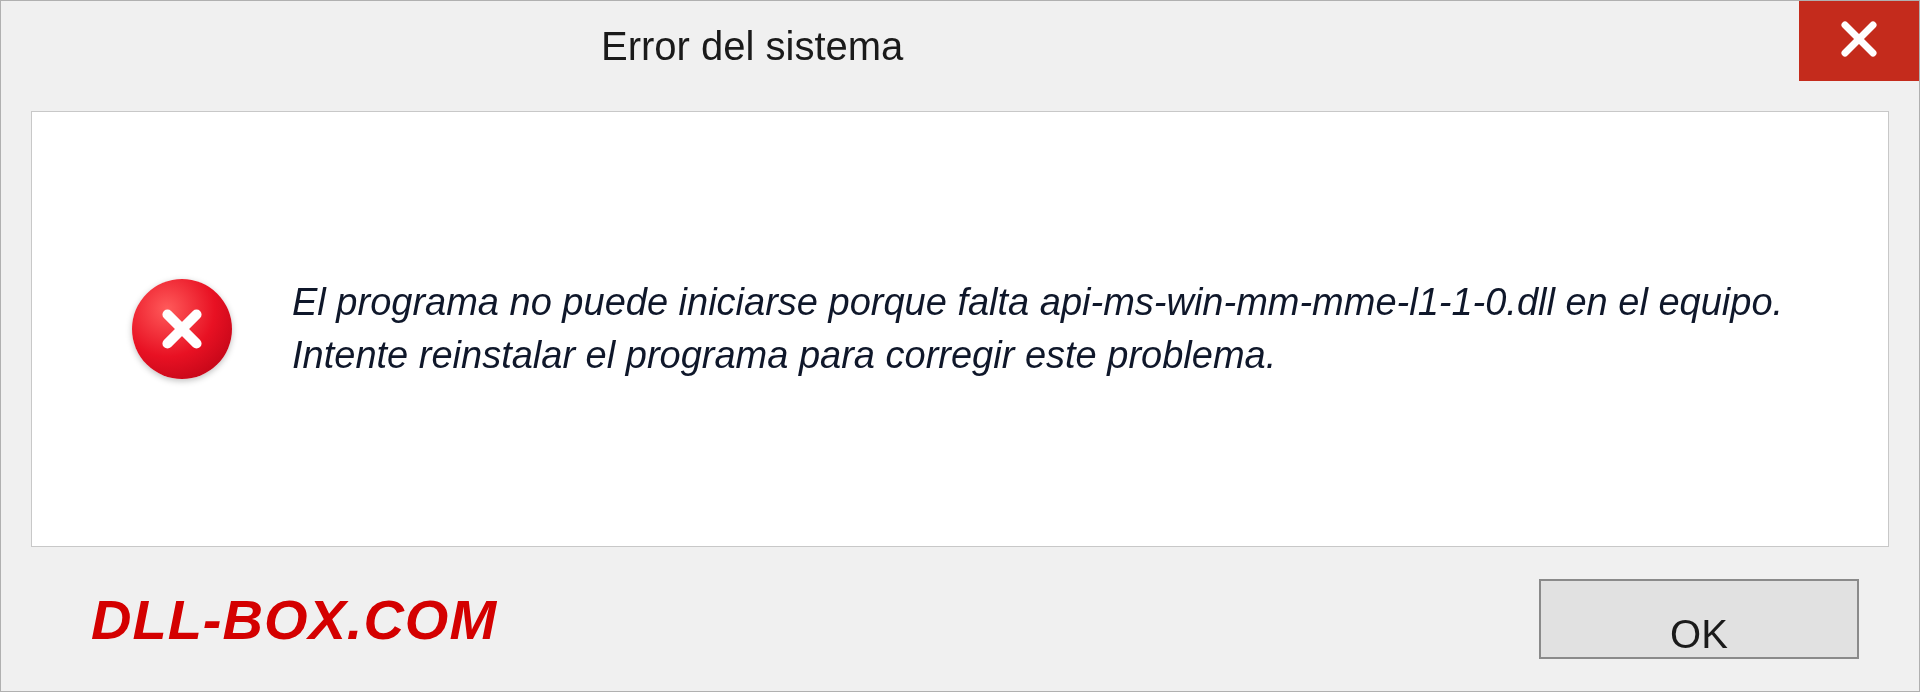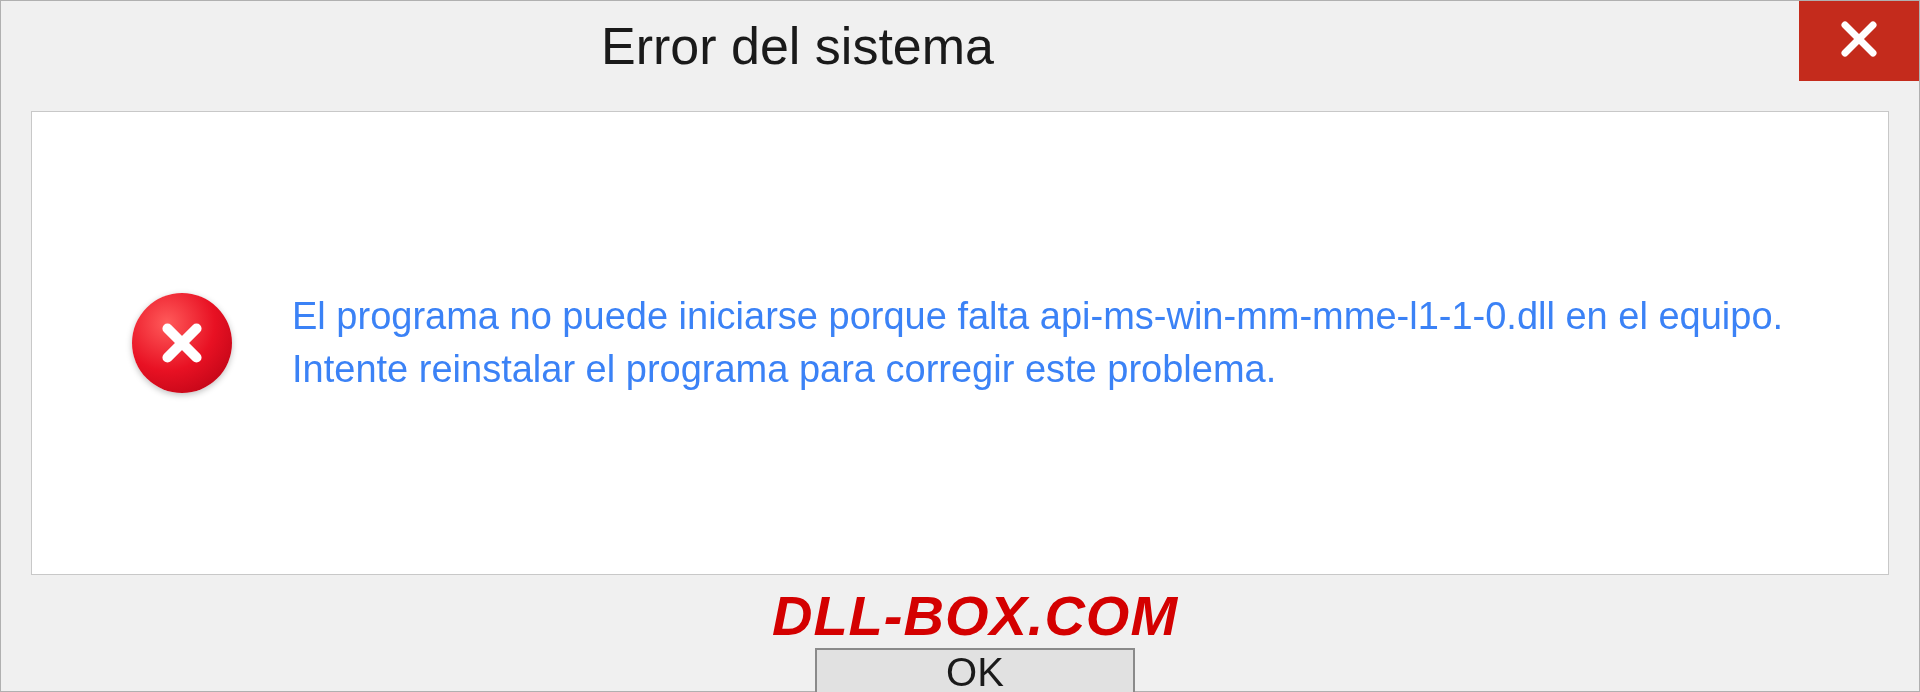--- a/index.html
+++ b/index.html
@@ -25,21 +25,21 @@
     }
     .titlebar {
       height: 90px;
       display: flex;
       align-items: center;
       justify-content: space-between;
       padding-left: 600px;
       position: relative;
     }
     .title {
-      font-size: 52px;
+      font-size: 40px;
       font-weight: 400;
       color: #1a1a1a;
     }
     .close-btn {
       position: absolute;
       top: 0;
       right: 0;
       width: 120px;
       height: 80px;
       background: #c42b1c;
@@ -75,30 +75,30 @@
       align-items: center;
       justify-content: center;
     }
     .error-icon-circle svg {
       width: 58px;
       height: 58px;
     }
     .message {
       font-size: 38px;
       line-height: 1.4;
-      color: #3b82f6;
+      color: #0f172a;
       font-weight: 400;
+      font-style: italic;
     }
     .footer {
-      height: 116px;
+      height: 144px;
       display: flex;
       align-items: center;
       justify-content: space-between;
-      padding: 8px 60px 0 90px;
-      flex-direction: column;
+      padding: 0 60px 0 90px;
     }
     .watermark {
       font-size: 56px;
       font-weight: 800;
       font-style: italic;
       color: #d40000;
       letter-spacing: 1px;
       font-family: Arial, sans-serif;
     }
     .ok-btn {

